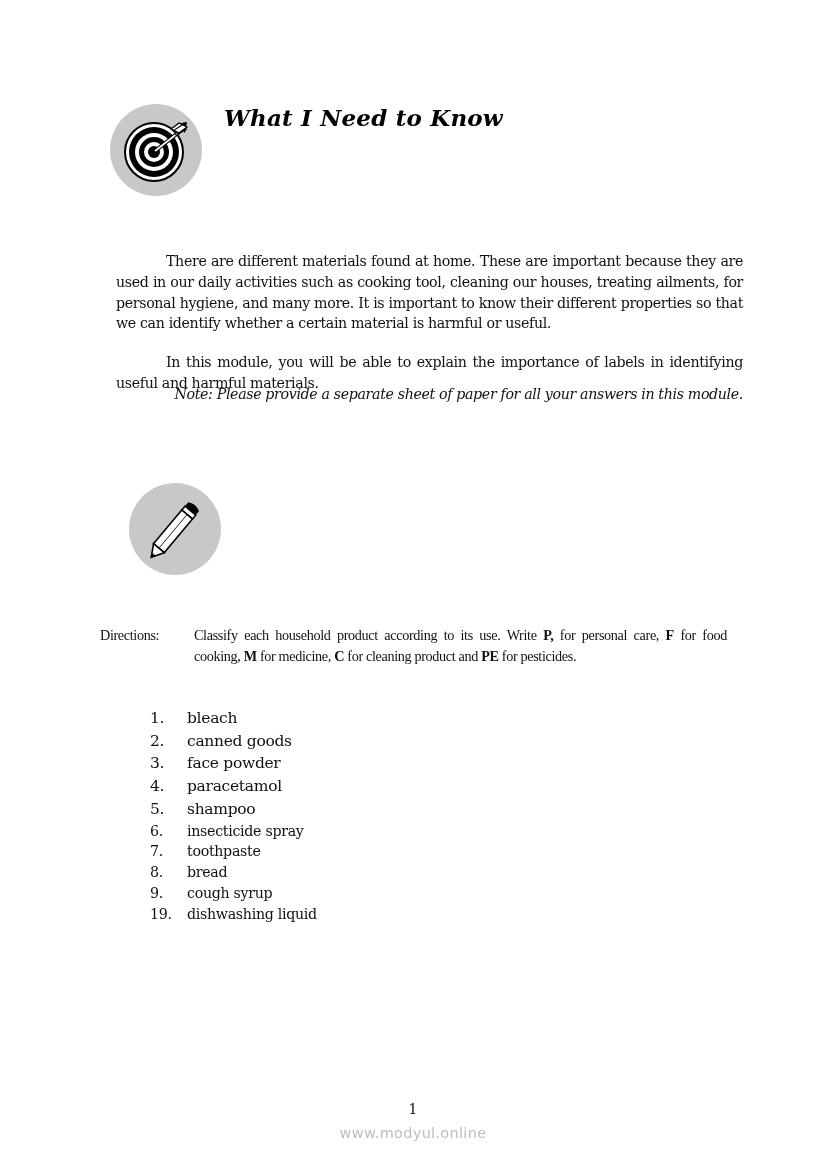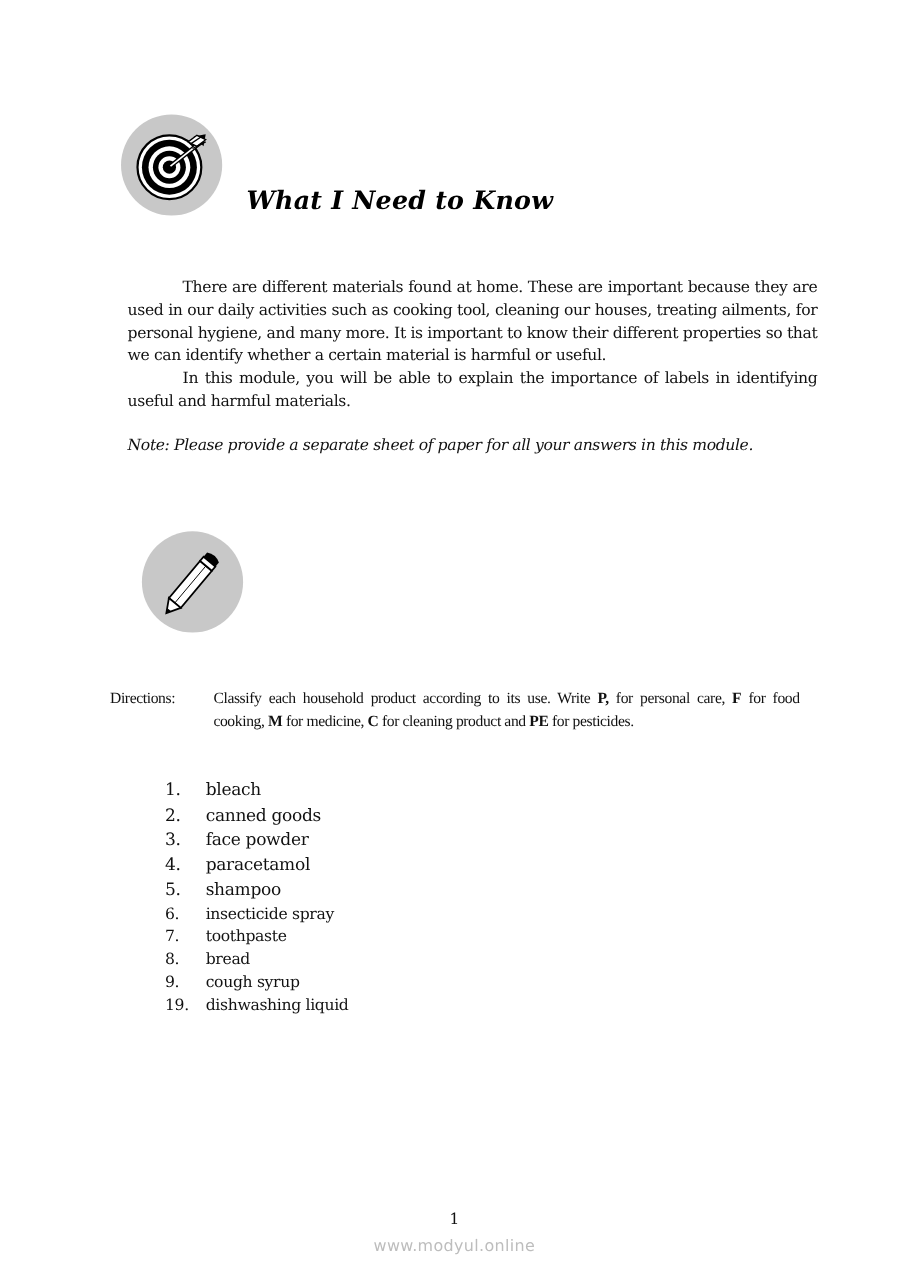--- a/index.html
+++ b/index.html
@@ -1,42 +1,42 @@
 <!DOCTYPE html>
 <html><head>
   <meta charset="utf-8">
   <style>
     html, body { margin: 0; padding: 0; background: #ffffff; }
     body {
       width: 826px; height: 1169px; position: relative; overflow: hidden;
       font-family: "DejaVu Serif", serif; color: #111;
     }
-    .section-head { position: absolute; display: flex; align-items: flex-end; }
+    .section-head { position: absolute; display: flex; align-items: flex-start; }
     .icon-circle {
       width: 92px; height: 92px; border-radius: 50%; background: #c8c8c8;
       display: flex; align-items: center; justify-content: center;
     }
     .section-title {
       font-family: "DejaVu Serif", serif; font-weight: bold; font-style: italic;
       font-size: 23px; color: #000; margin-left: 22px; letter-spacing: 0.2px;
     }
     #head1 { left: 110px; top: 104px; }
     #head1 .section-title { margin-left: 22px; }
     #head2 { left: 129px; top: 483px; }
     #head2 .section-title { margin-left: 10px; margin-top: 28px; }
 
     .para {
       position: absolute; left: 100px; width: 627px;
       font-family: "DejaVu Serif", serif; font-size: 14.2px; line-height: 20.8px;
       text-align: justify; color: #111; margin: 16px; letter-spacing: -0.35px;
     }
     .indent { text-indent: 50px; }
     #p1 { top: 235px; }
-    #p2 { top: 318px; }
-    #note { top: 379px; font-style: italic; text-align: left; }
+    #p2 { top: 336px; }
+    #note { top: 368px; font-style: italic; text-align: right; }
 
     .directions {
       position: absolute; left: 100px; top: 625px; width: 627px;
       font-family: Liberation Serif, serif; font-size: 14.2px; line-height: 20.8px;
       color: #111; letter-spacing: -0.35px;
     }
     .dir-label { position: absolute; left: 0; top: 0; }
     .dir-text { margin-left: 94px; text-align: justify; }
     .dir-text b { font-weight: bold; }
 

